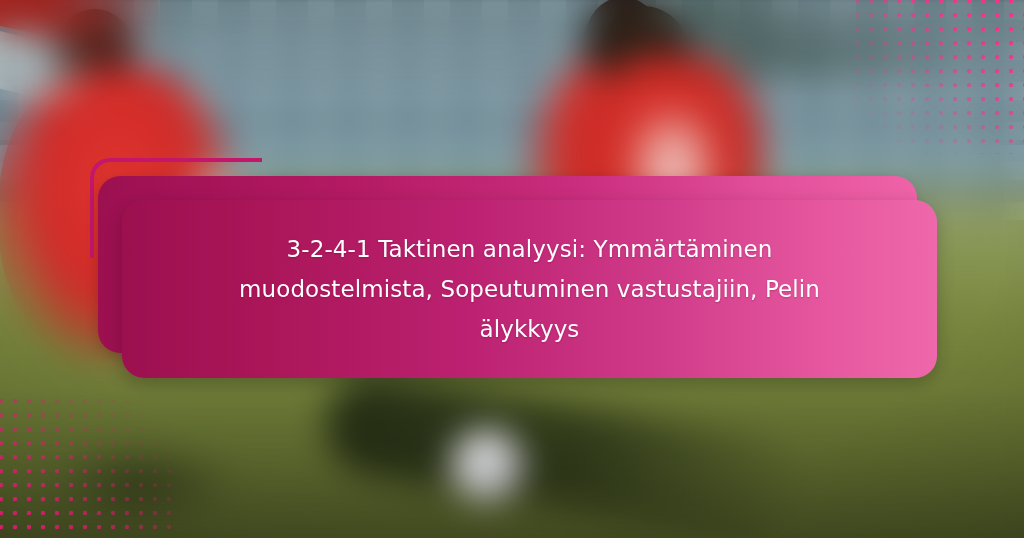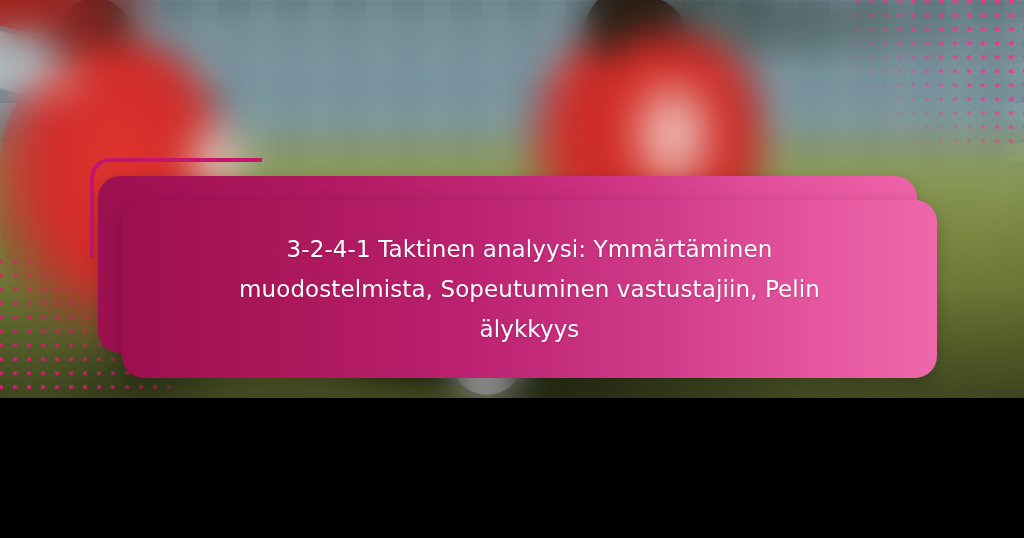--- a/index.html
+++ b/index.html
@@ -6,21 +6,21 @@
   html, body {
     margin: 0;
     padding: 0;
     background: #000;
   }
   * { box-sizing: border-box; }
 
   .stage {
     position: relative;
     width: 1024px;
-    height: 398px;
+    height: 538px;
     overflow: hidden;
     font-family: "DejaVu Sans", "Liberation Sans", sans-serif;
     background: #4b5a4a;
   }
 
   
   .photo {
     position: absolute;
     inset: -40px;
     overflow: hidden;

